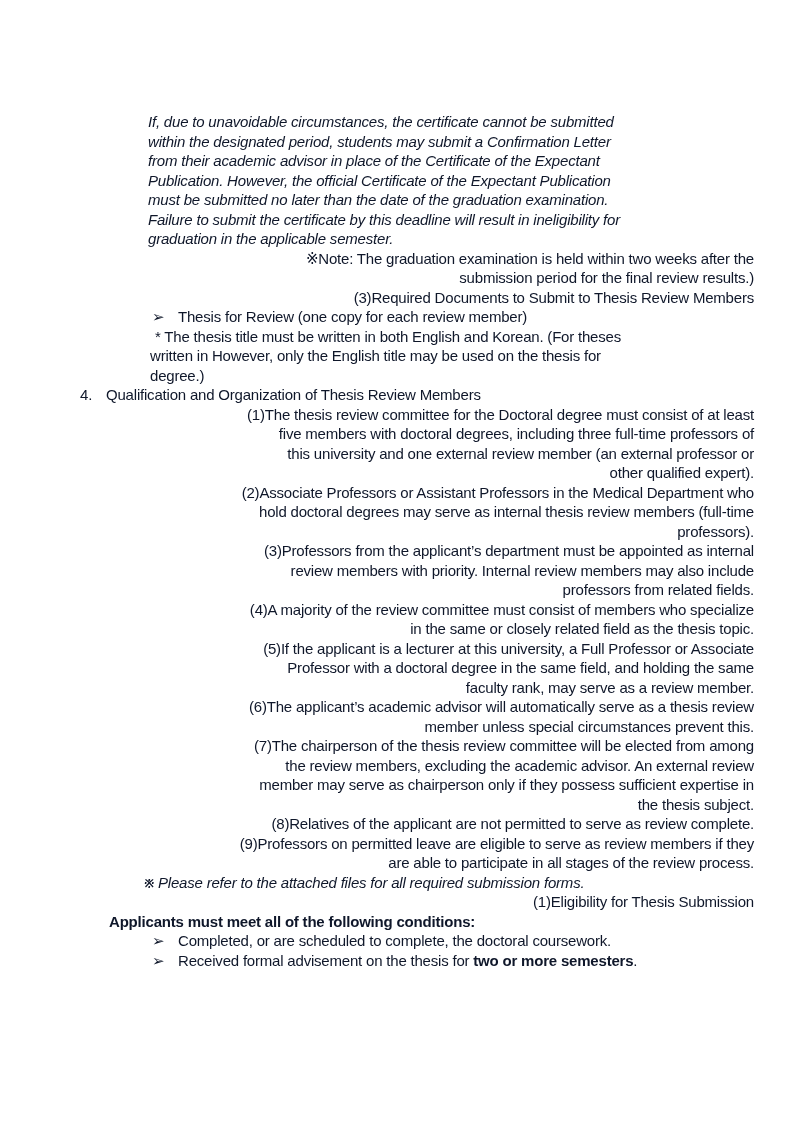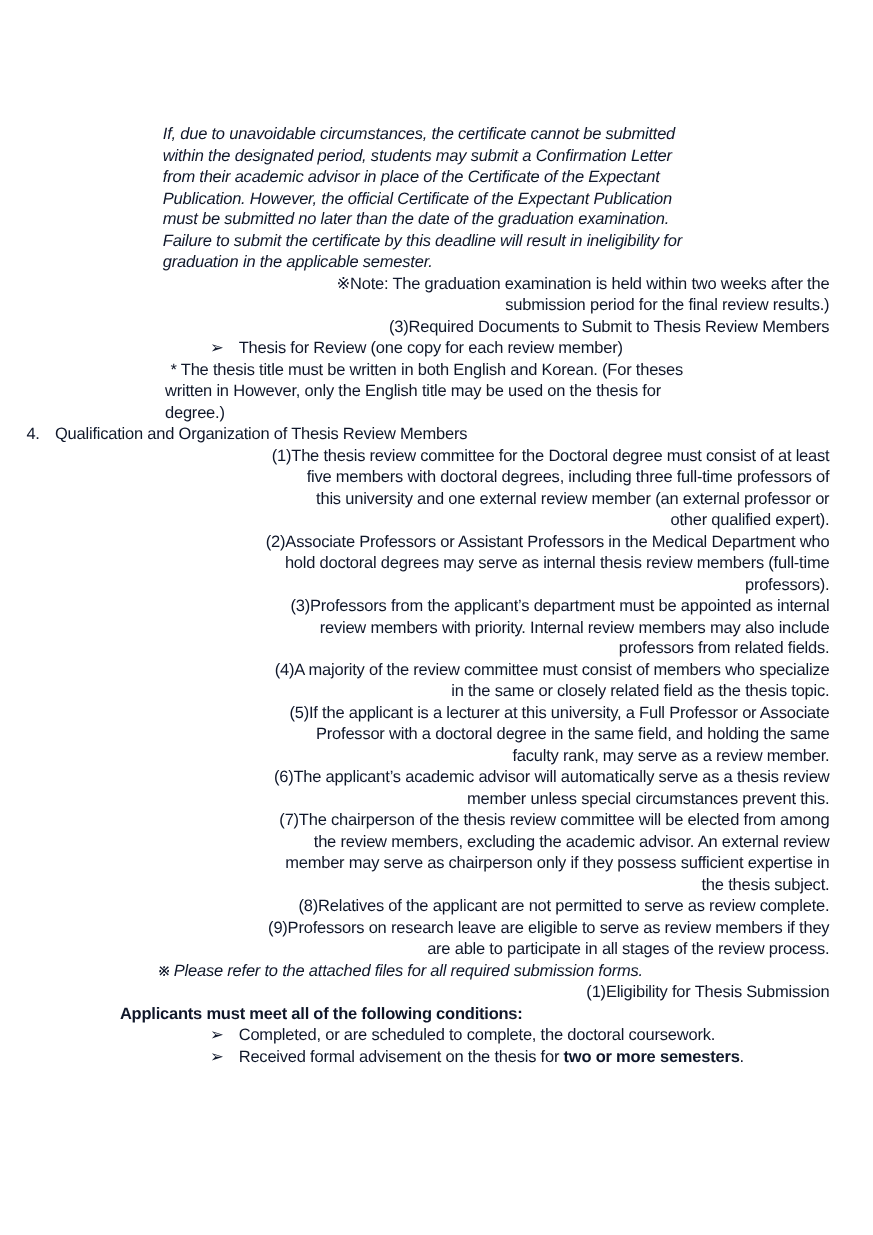--- a/index.html
+++ b/index.html
@@ -16,25 +16,25 @@
     overflow:hidden;
   }
   .doc{position:absolute;top:112px;left:0;right:40px;}
   .blk{margin:0;}
   .blk .txt{white-space:pre-line;}
   .marker{display:inline-block;text-indent:0;white-space:normal;}
   
   .italic-para{padding-left:148px;font-style:italic;}
   .note{padding-left:219px;text-indent:-42px;text-align:right;}
   .note .marker{width:20px;}
-  .l1{padding-left:50px;text-indent:-26px;}
+  .l1{padding-left:106px;text-indent:-26px;}
   .l1 .marker{width:26px;}
   .l2{padding-left:150px;text-indent:-28px;text-align:right;}
   .l2 .marker{width:28px;}
-  .bullet{padding-left:178px;text-indent:-26px;margin-left:39px;}
+  .bullet{padding-left:178px;text-indent:-26px;}
   .bullet .marker{width:26px;}
   .star{padding-left:150px;text-indent:5px;}
   .ref{padding-left:158px;text-indent:-15px;font-style:italic;}
   .ref .marker{width:15px;}
   .plain{padding-left:109px;font-weight:bold;}
   .bold{font-weight:bold;}
 </style>
 </head>
 <body>
 
@@ -115,21 +115,21 @@
 the review members, excluding the academic advisor. An external review
 member may serve as chairperson only if they possess sufficient expertise in
 the thesis subject.</span>
     </div>
 
     <div class="blk l2">
       <span class="marker">(8)</span><span class="txt">Relatives of the applicant are not permitted to serve as review complete.</span>
     </div>
 
     <div class="blk l2">
-      <span class="marker">(9)</span><span class="txt">Professors on research leave are eligible to serve as review members if they
+      <span class="marker">(9)</span><span class="txt">Professors on permitted leave are eligible to serve as review members if they
 are able to participate in all stages of the review process.</span>
     </div>
 
 
     <div class="blk ref">
       <span class="marker">※</span><span class="txt">Please refer to the attached files for all required submission forms.</span>
     </div>
 
     <div class="blk l2">
       <span class="marker">(1)</span><span class="txt">Eligibility for Thesis Submission</span>

